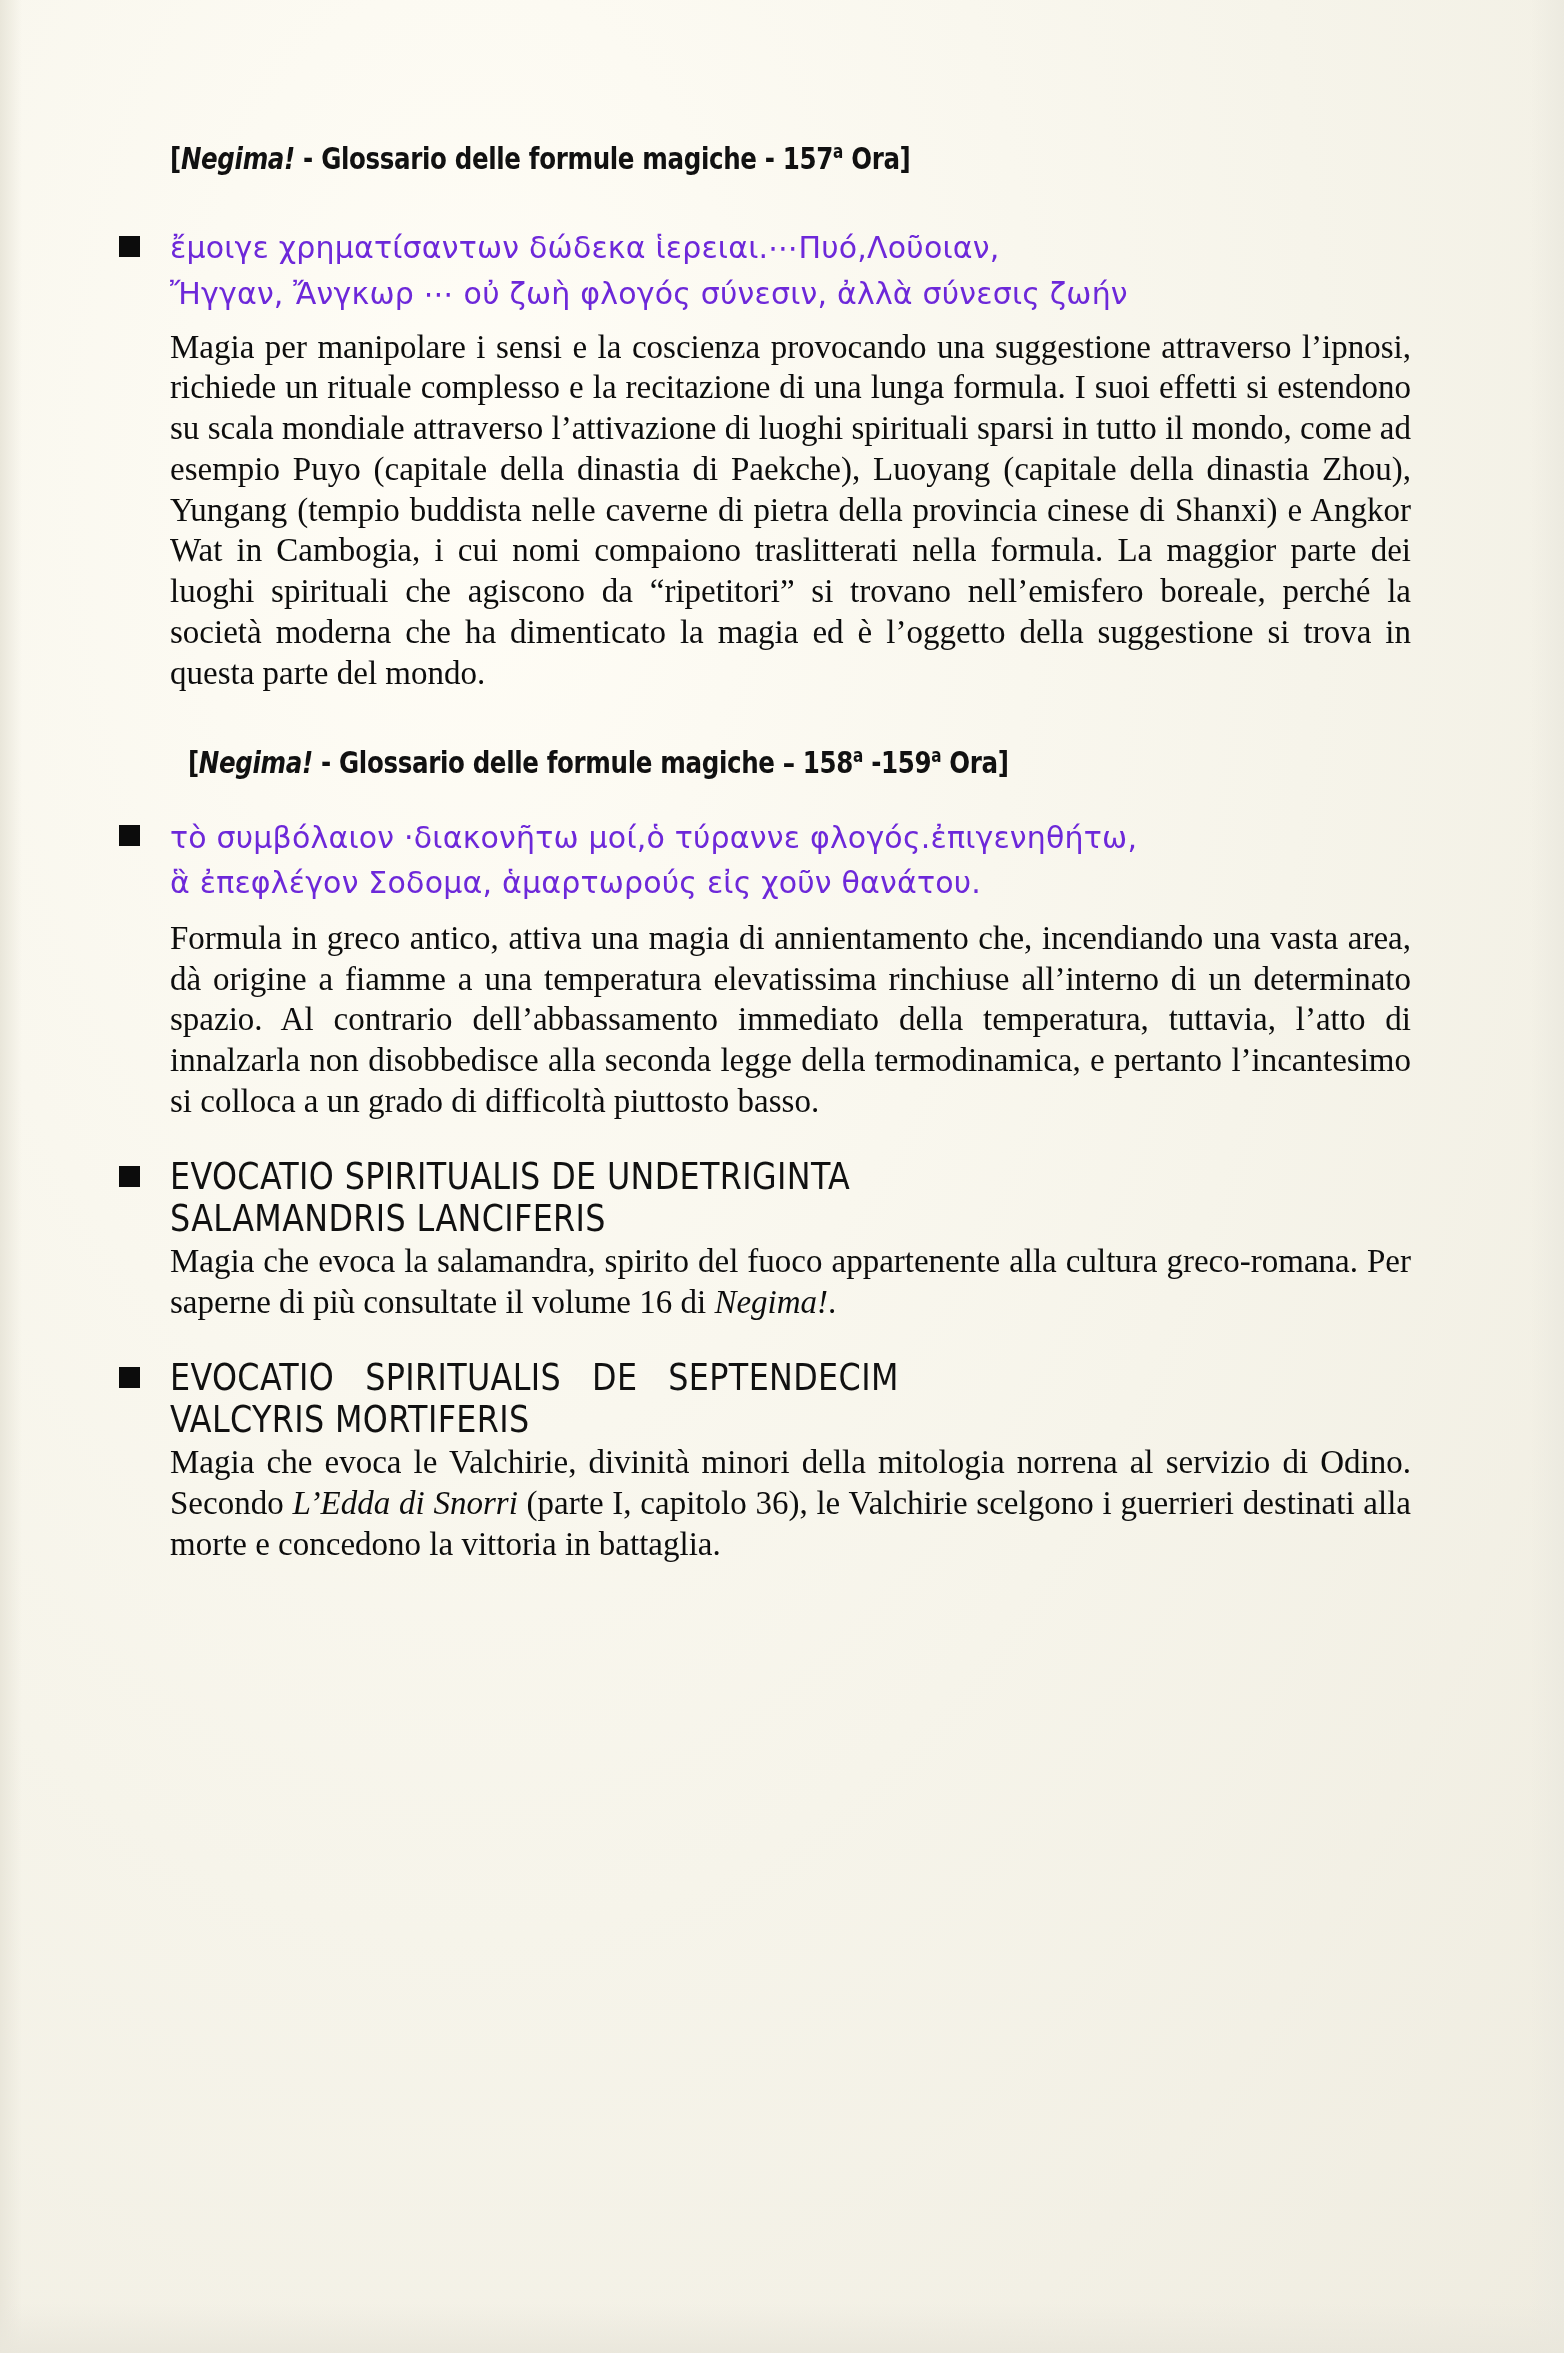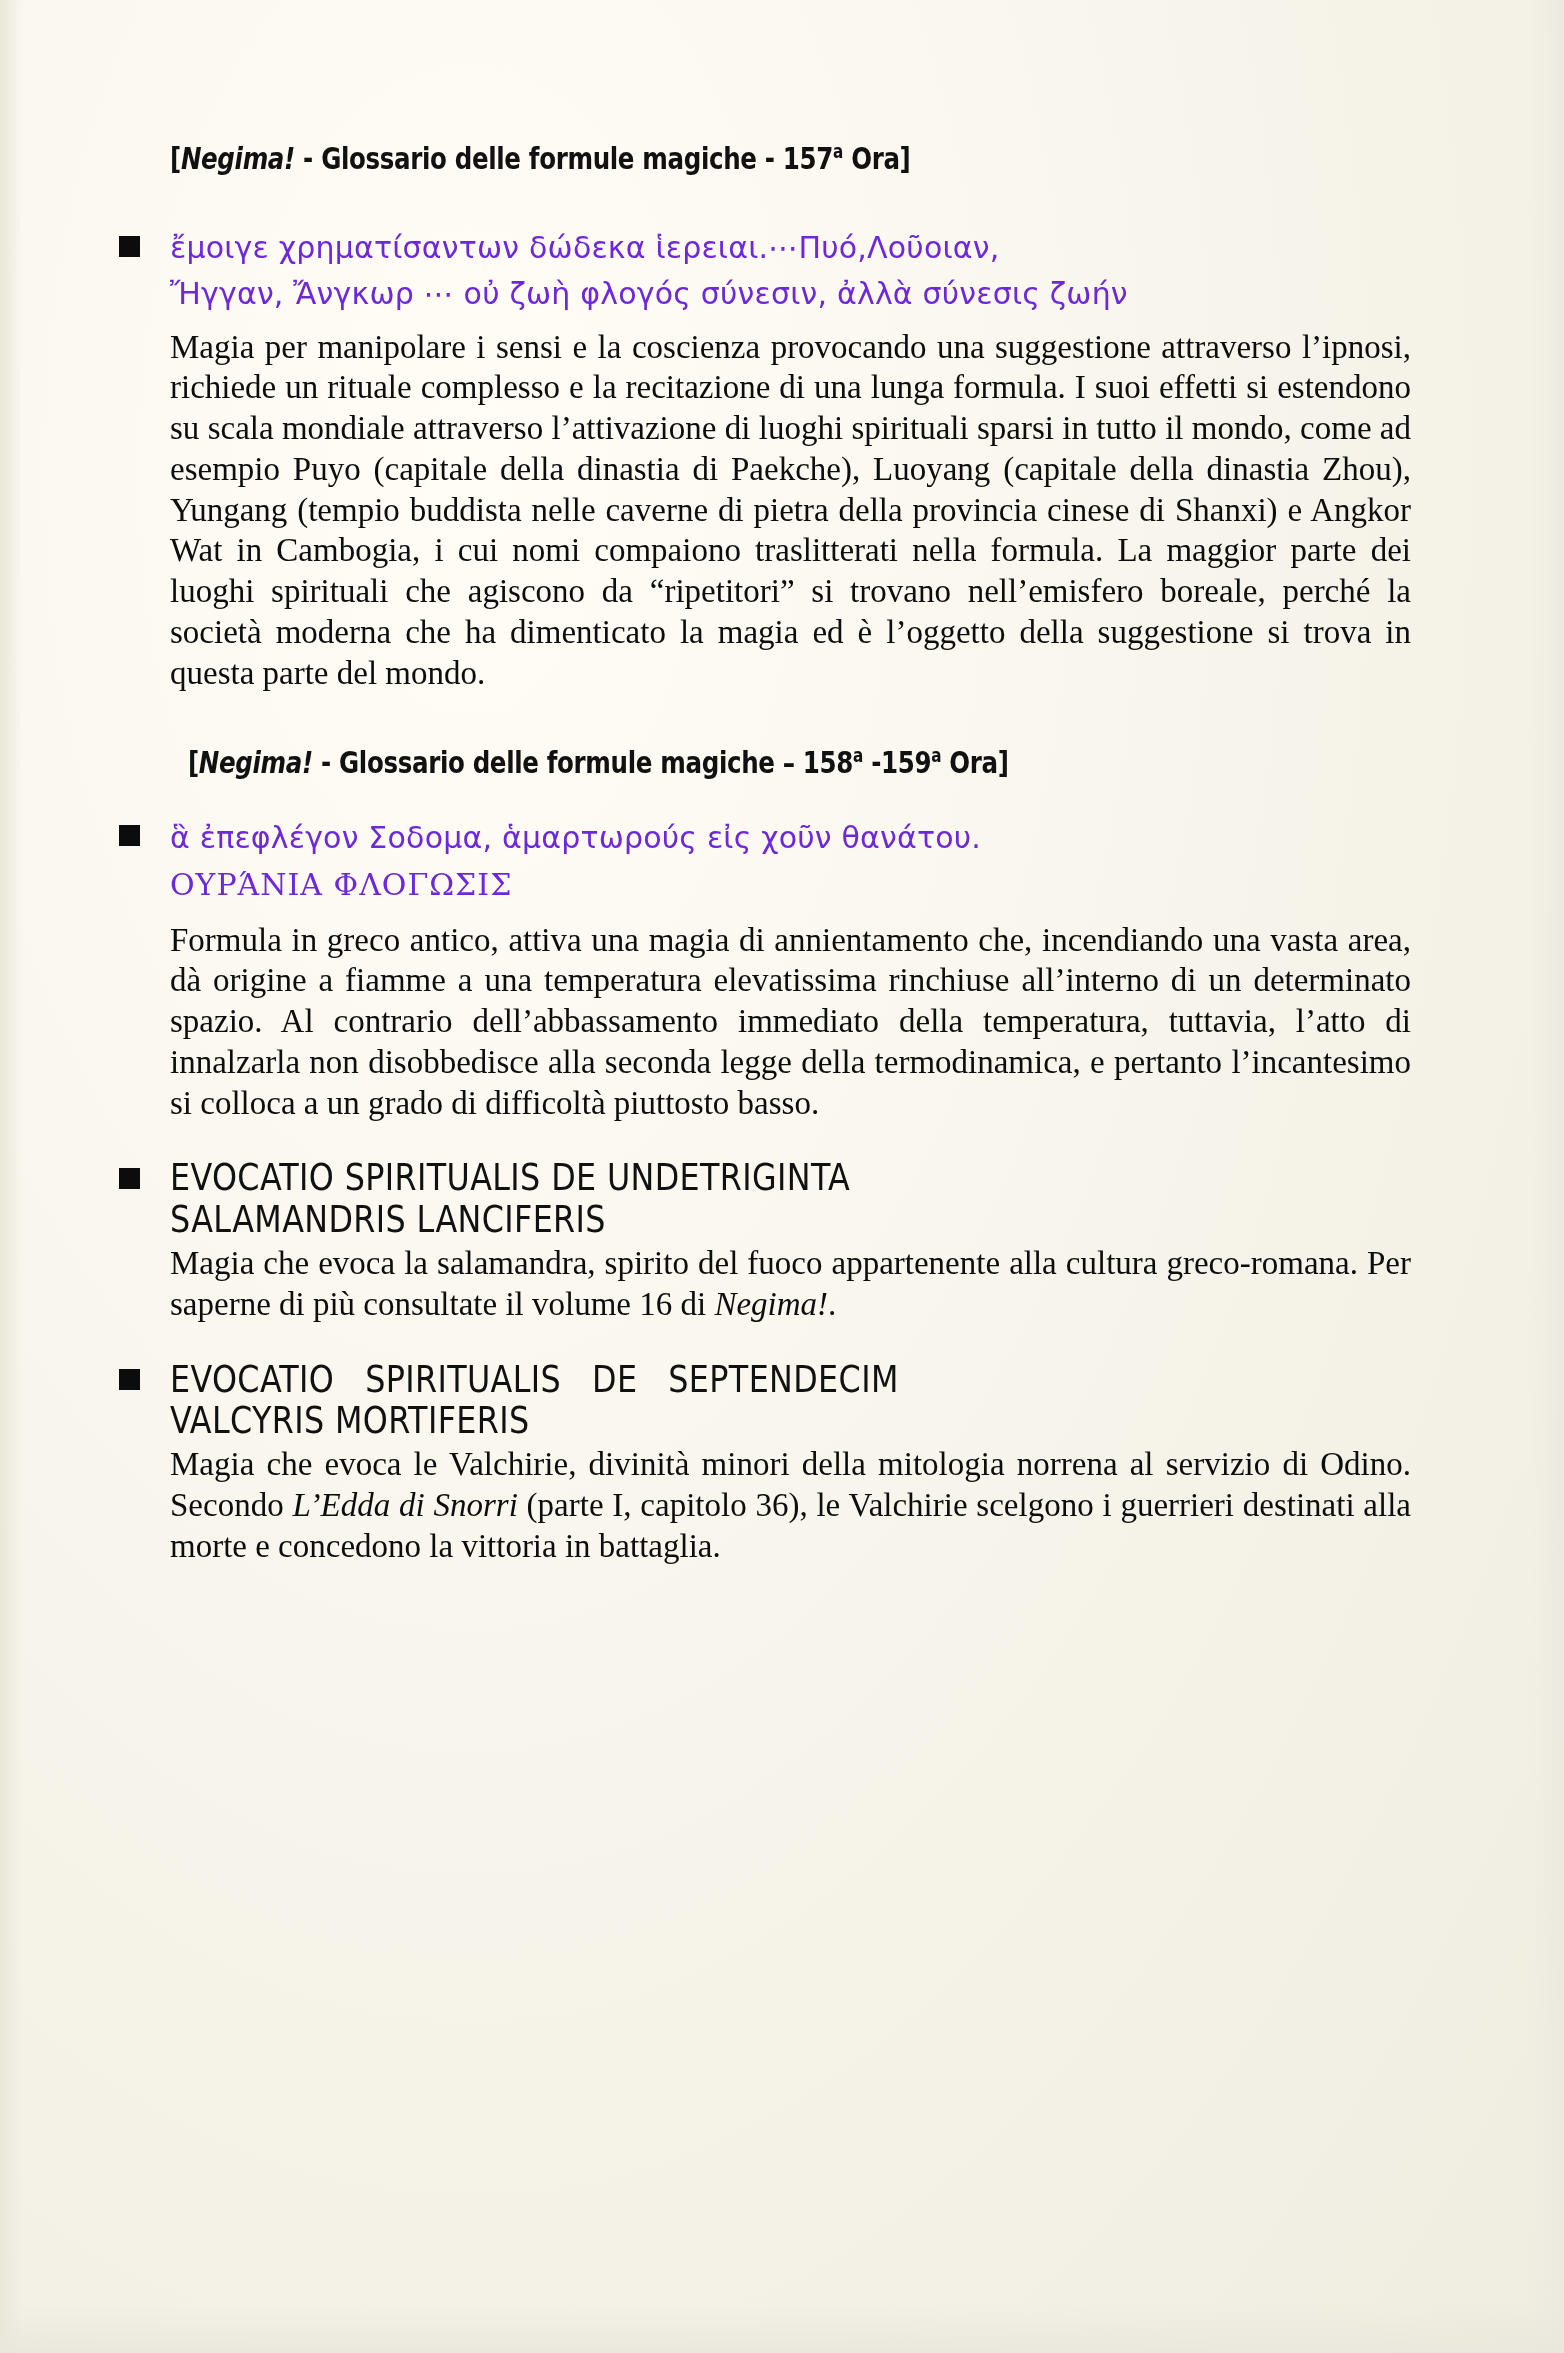--- a/index.html
+++ b/index.html
@@ -174,22 +174,22 @@
 
     <div class="spacer-lg"></div>
 
     <div class="running-head head-2">
       <span>[</span><span class="title-ital">Negima!</span><span> - </span><span>Glossario delle formule magiche</span><span> – </span><span>158</span><sup>a</sup><span> -</span><span>159</span><sup>a</sup><span> Ora</span><span>]</span>
     </div>
 
     <div class="entry entry-greek-2">
       <span class="bullet"></span>
       <div class="greek-block">
+        <p class="greek">τὸ συμβόλαιον ·διακονῆτω μοί,ὁ τύραννε φλογός.ἐπιγενηθήτω,</p>
         <p class="greek">ἃ ἐπεφλέγον Σοδομα, ἁμαρτωρούς εἰς χοῦν θανάτου.</p>
-        <p class="greek greek-caps">ΟΥΡΆΝΙΑ ΦΛΟΓΩΣΙΣ</p>
       </div>
       <p class="body-text">Formula in greco antico, attiva una magia di annientamento che, incendiando una vasta area, dà origine a fiamme a una temperatura elevatissima rinchiuse all’interno di un determinato spazio. Al contrario dell’abbassamento immediato della temperatura, tuttavia, l’atto di innalzarla non disobbedisce alla seconda legge della termodinamica, e pertanto l’incantesimo si colloca a un grado di difficoltà piuttosto basso.</p>
     </div>
 
     <div class="entry entry-latin">
       <span class="bullet"></span>
       <div class="latin-head">EVOCATIO SPIRITUALIS DE UNDETRIGINTA</div>
       <div class="latin-head">SALAMANDRIS LANCIFERIS</div>
       <p class="body-text"><span>Magia che evoca la salamandra, spirito del fuoco appartenente alla cultura greco-romana. Per saperne di più consultate il volume 16 di </span><em>Negima!</em><span>.</span></p>
     </div>

